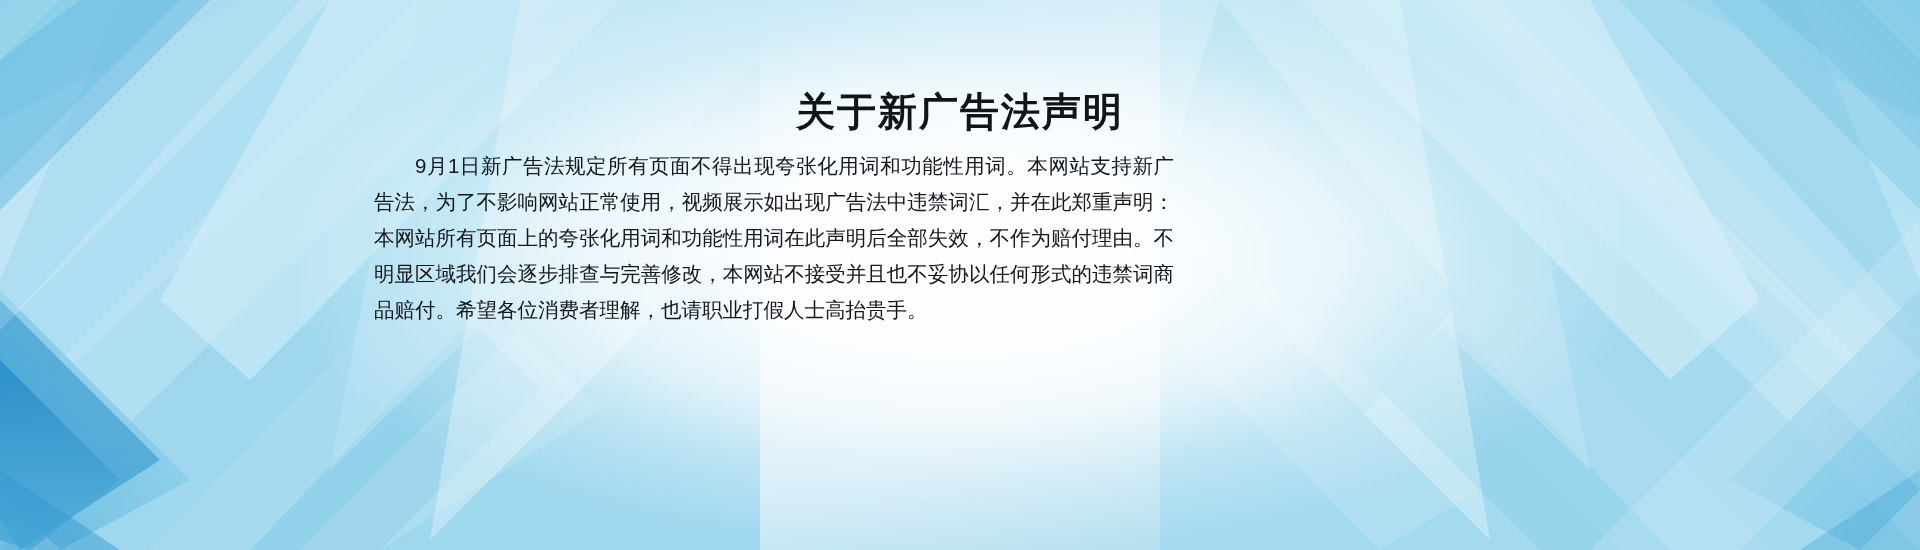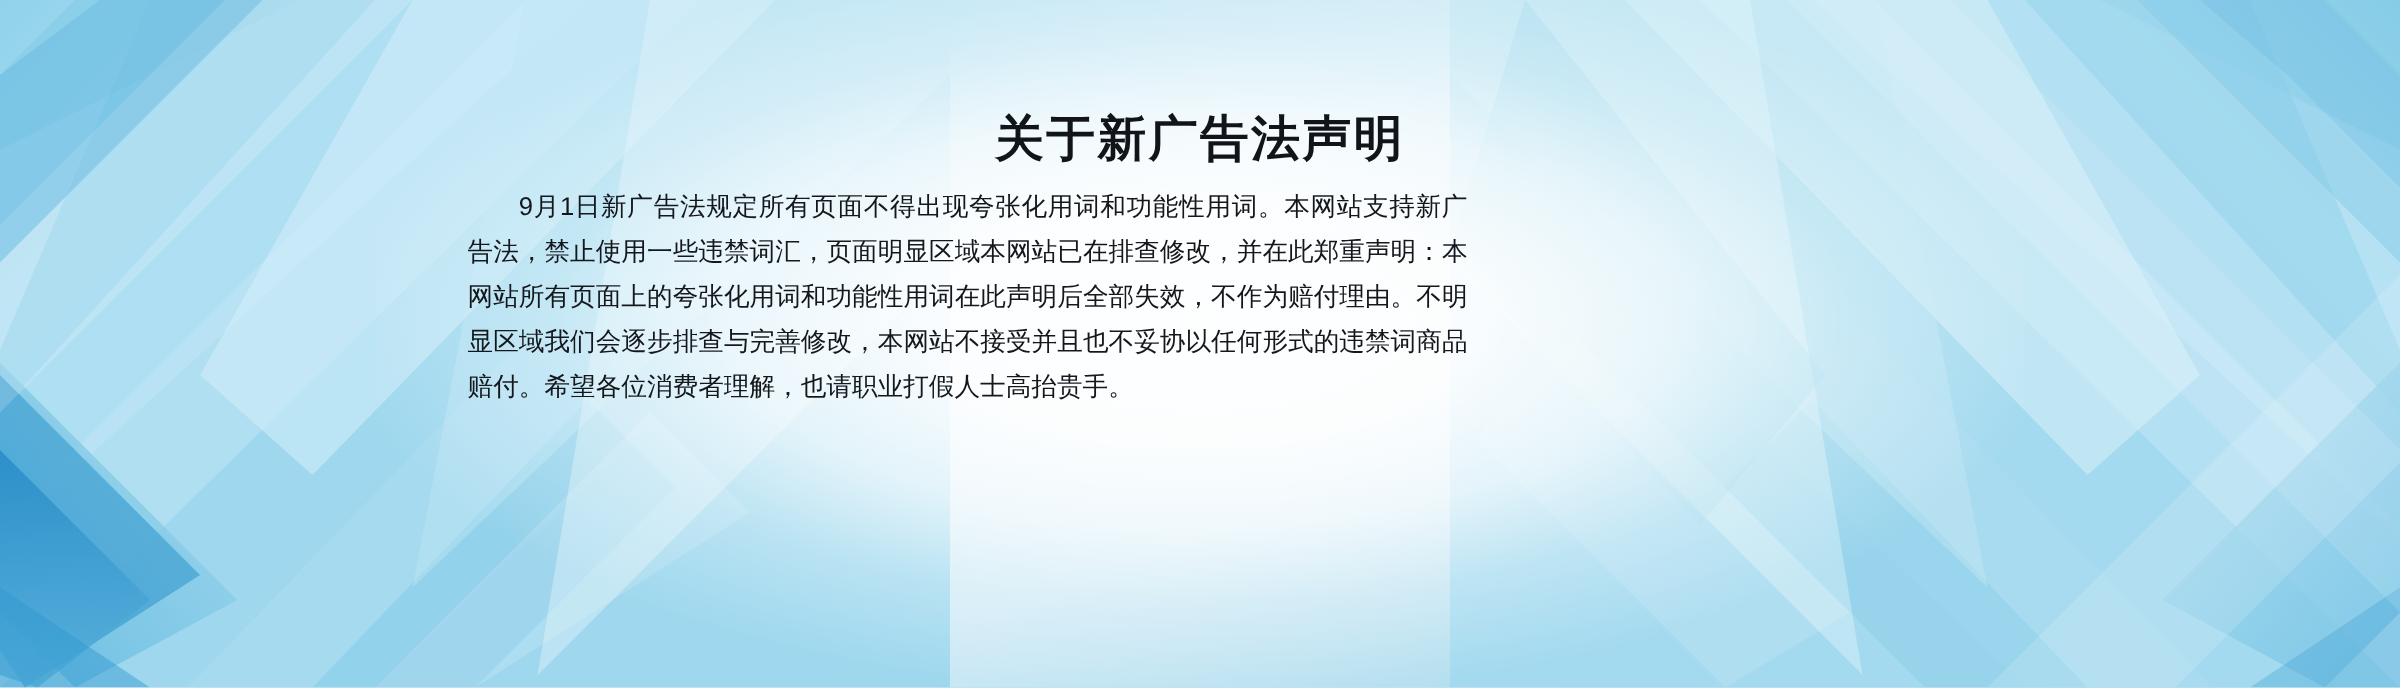--- a/index.html
+++ b/index.html
@@ -167,17 +167,17 @@
     </svg>
   </div>
 
   <div class="glow"></div>
 
   <div id="content">
 
     <div id="title">关于新广告法声明</div>
 
     <div id="para-wrap">
-      <p class="para first">9月1日新广告法规定所有页面不得出现夸张化用词和功能性用词。本网站支持新广告法，禁止使用一些违禁词汇，页面明显区域本网站已在排查修改，并在此郑重声明：本网站所有页面上的夸张化用词和功能性用词在此声明后全部失效，不作为赔付理由。不明显区域我们会逐步排查与完善修改，本网站不接受并且也不妥协以任何形式的违禁词商品赔付。希望各位消费者理解，也请职业打假人士高抬贵手。</p>
+      <p class="para first">9月1日新广告法规定所有页面不得出现夸张化用词和功能性用词。本网站支持新广告法，为了不影响网站正常使用，视频展示如出现广告法中违禁词汇，并在此郑重声明：本网站所有页面上的夸张化用词和功能性用词在此声明后全部失效，不作为赔付理由。不明显区域我们会逐步排查与完善修改，本网站不接受并且也不妥协以任何形式的违禁词商品赔付。希望各位消费者理解，也请职业打假人士高抬贵手。</p>
     </div>
 
   </div>
 </div>
 
 </body></html>

